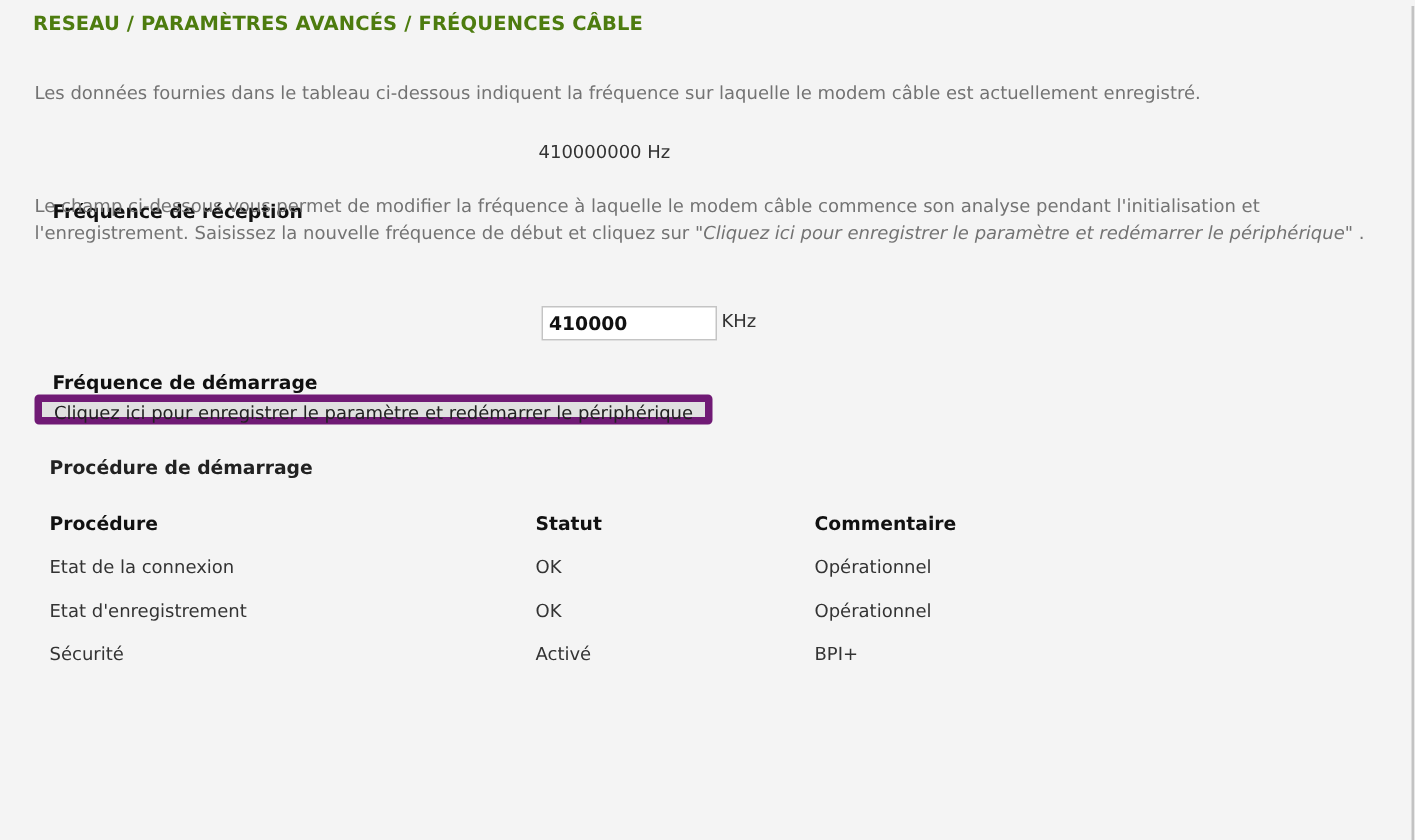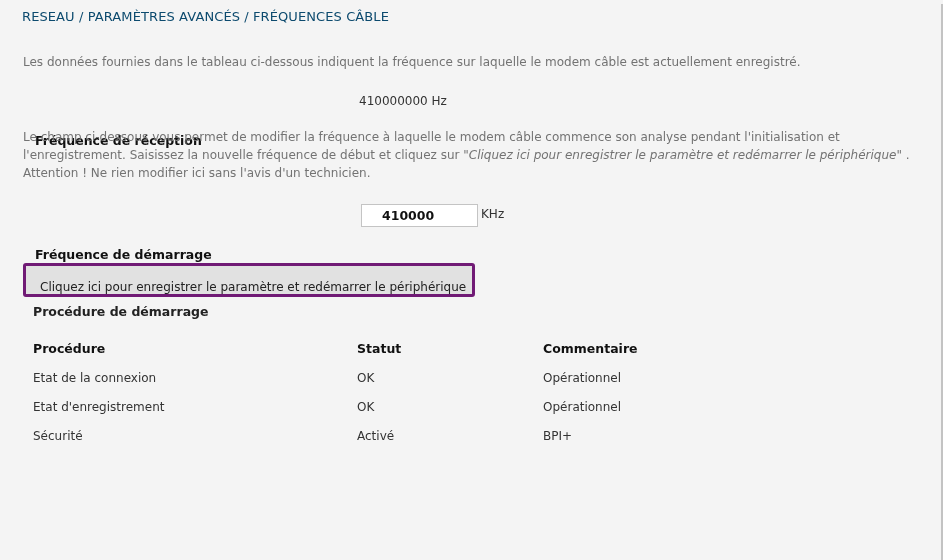--- a/index.html
+++ b/index.html
@@ -22,22 +22,22 @@
       top: 4px;
       width: 2px;
       height: 556px;
       background: #c3c3c3;
     }
     .page-title {
       position: absolute;
       left: 22px;
       top: 9px;
       font-size: 13px;
-      font-weight: normal;
-      color: #0c4a6e;
+      font-weight: bold;
+      color: #4d7c0f;
       letter-spacing: 0.1px;
       white-space: nowrap;
     }
     .para {
       position: absolute;
       left: 23px;
       font-size: 12px;
       line-height: 18px;
       color: #737373;
     }
@@ -66,44 +66,44 @@
       top: 204px;
       width: 117px;
       height: 23px;
       box-sizing: border-box;
       border: 1px solid #c4c4c4;
       background: #ffffff;
       font-family: "DejaVu Sans", "Liberation Sans", sans-serif;
       font-size: 12.5px;
       font-weight: bold;
       color: #111;
-      padding: 2px 20px;
+      padding: 2px 4px;
       outline: none;
     }
     .unit {
       position: absolute;
       left: 481px;
       top: 207px;
       font-size: 12px;
       color: #333;
     }
     .save-button {
       position: absolute;
       left: 23px;
       top: 263px;
       width: 452px;
       height: 20px;
       box-sizing: border-box;
-      border: 3px solid #701a75;
+      border: 5px solid #701a75;
       border-radius: 3px;
       background: #e1e1e1;
       font-family: "DejaVu Sans", "Liberation Sans", sans-serif;
       font-size: 12px;
       color: #222;
-      padding: 14px;
+      padding: 0;
       cursor: pointer;
       white-space: nowrap;
     }
     .section-title {
       position: absolute;
       left: 33px;
       top: 304px;
       font-size: 12.5px;
       font-weight: bold;
       color: #222;
@@ -142,21 +142,20 @@
 
 <div class="page-title">RESEAU / PARAMÈTRES AVANCÉS / FRÉQUENCES CÂBLE</div>
 
 <div class="para para-intro">Les données fournies dans le tableau ci-dessous indiquent la fréquence sur laquelle le modem câble est actuellement enregistré.</div>
 
 <div class="row-label" style="top:93px;">Fréquence de réception</div>
 <div class="row-value" style="top:94px;">410000000 Hz</div>
 
 <div class="para para-info">
   <span>Le champ ci-dessous vous permet de modifier la fréquence à laquelle le modem câble commence son analyse pendant l'initialisation et l'enregistrement. Saisissez la nouvelle fréquence de début et cliquez sur </span><em>"Cliquez ici pour enregistrer le paramètre et redémarrer le périphérique"</em><span> .</span><br>
-  <span>Attention ! Ne rien modifier ici sans l'avis d'un technicien.</span>
 </div>
 
 <div class="row-label" style="top:207px;text-align:center;">Fréquence de démarrage</div>
 <input class="freq-input" type="text" value="410000" style="">
 <div class="unit">KHz</div>
 
 <button class="save-button">Cliquez ici pour enregistrer le paramètre et redémarrer le périphérique</button>
 
 <div class="section-title">Procédure de démarrage</div>
 

